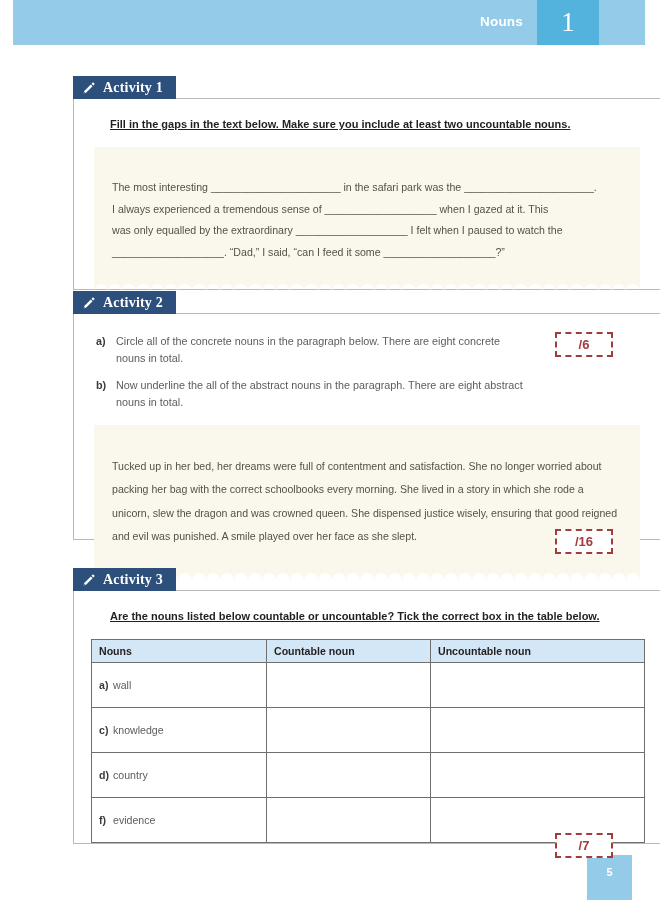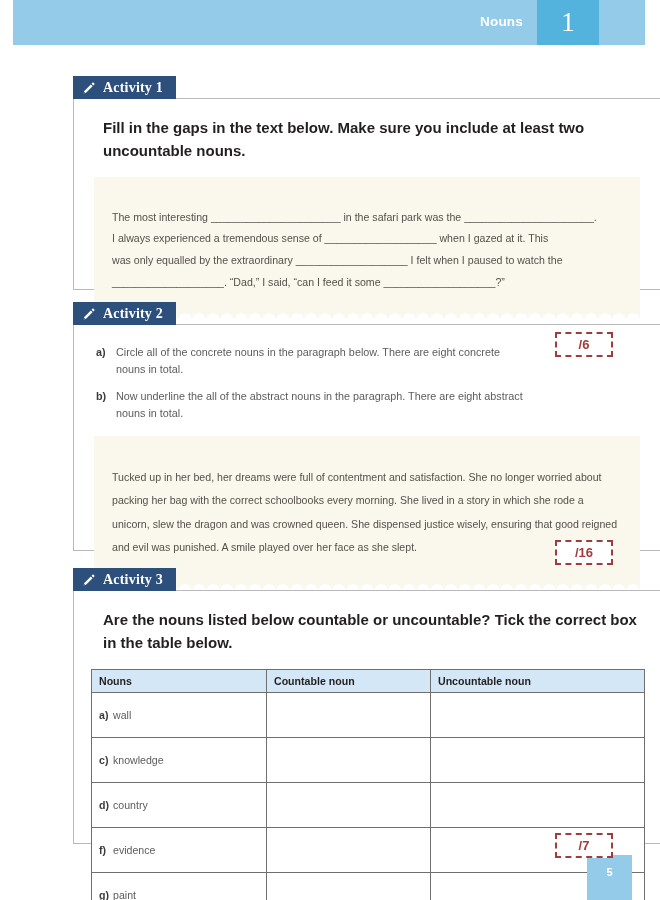--- a/index.html
+++ b/index.html
@@ -82,25 +82,26 @@
     position: relative;
     margin-top: -1px;
     border: 1px solid #b9b9b9;
     border-top: 1px solid #b9b9b9;
     background: #ffffff;
     box-sizing: border-box;
     padding: 17px 16px 16px 16px;
   }
 
   .instruction {
-    font-size: 15px;
+    font-size: 11px;
     font-weight: bold;
     color: #231f20;
     line-height: 1.55;
-    margin: 0 0 14px 13px;
+    margin: 0 0 14px 20px;
+    text-decoration: underline;
   }
 
   
   .subitems {
     margin: 2px 0 13px 6px;
   }
   .subitem {
     display: flex;
     gap: 7px;
     font-size: 10.8px;
@@ -245,21 +246,21 @@
     <div class="paper">
       <div class="paper-line">The most interesting ______________________ in the safari park was the ______________________.</div>
       <div class="paper-line">I always experienced a tremendous sense of ___________________ when I gazed at it. This</div>
       <div class="paper-line">was only equalled by the extraordinary ___________________ I felt when I paused to watch the</div>
       <div class="paper-line">___________________. “Dad,” I said, “can I feed it some ___________________?”</div>
     </div>
   </div>
   <div class="score" style="left:482px; top:256px;">/6</div>
 </div>
 
-<div class="activity" style="top:302px;">
+<div class="activity" style="top:291px;">
   <div class="act-tab">
     <span class="pencil-icon">
       <svg viewBox="0 0 16 16" width="14" height="14" aria-hidden="true">
         <path d="M12.6 1.4 14.6 3.4 12.9 5.1 10.9 3.1z" fill="#ffffff"></path>
         <path d="M10.1 3.9 12.1 5.9 4.6 13.4 1.8 14.2 2.6 11.4z" fill="#ffffff"></path>
         <path d="M2.3 12.2 3.8 13.7 1.8 14.2z" fill="#2d4f7c"></path>
       </svg>
     </span>
     <span class="act-tab-label">Activity 2</span>
   </div>
@@ -316,24 +317,19 @@
         <tr>
           <td><span class="cell-marker">d)</span><span>country</span></td>
           <td></td>
           <td></td>
         </tr>
         <tr>
           <td><span class="cell-marker">f)</span><span>evidence</span></td>
           <td></td>
           <td></td>
         </tr>
-        <tr>
-          <td><span class="cell-marker">g)</span><span>paint</span></td>
-          <td></td>
-          <td></td>
-        </tr>
       </tbody>
     </table>
   </div>
   <div class="score" style="left:482px; top:265px;">/7</div>
 </div>
 
 <div class="pagenum">5</div>
 
 </body></html>

